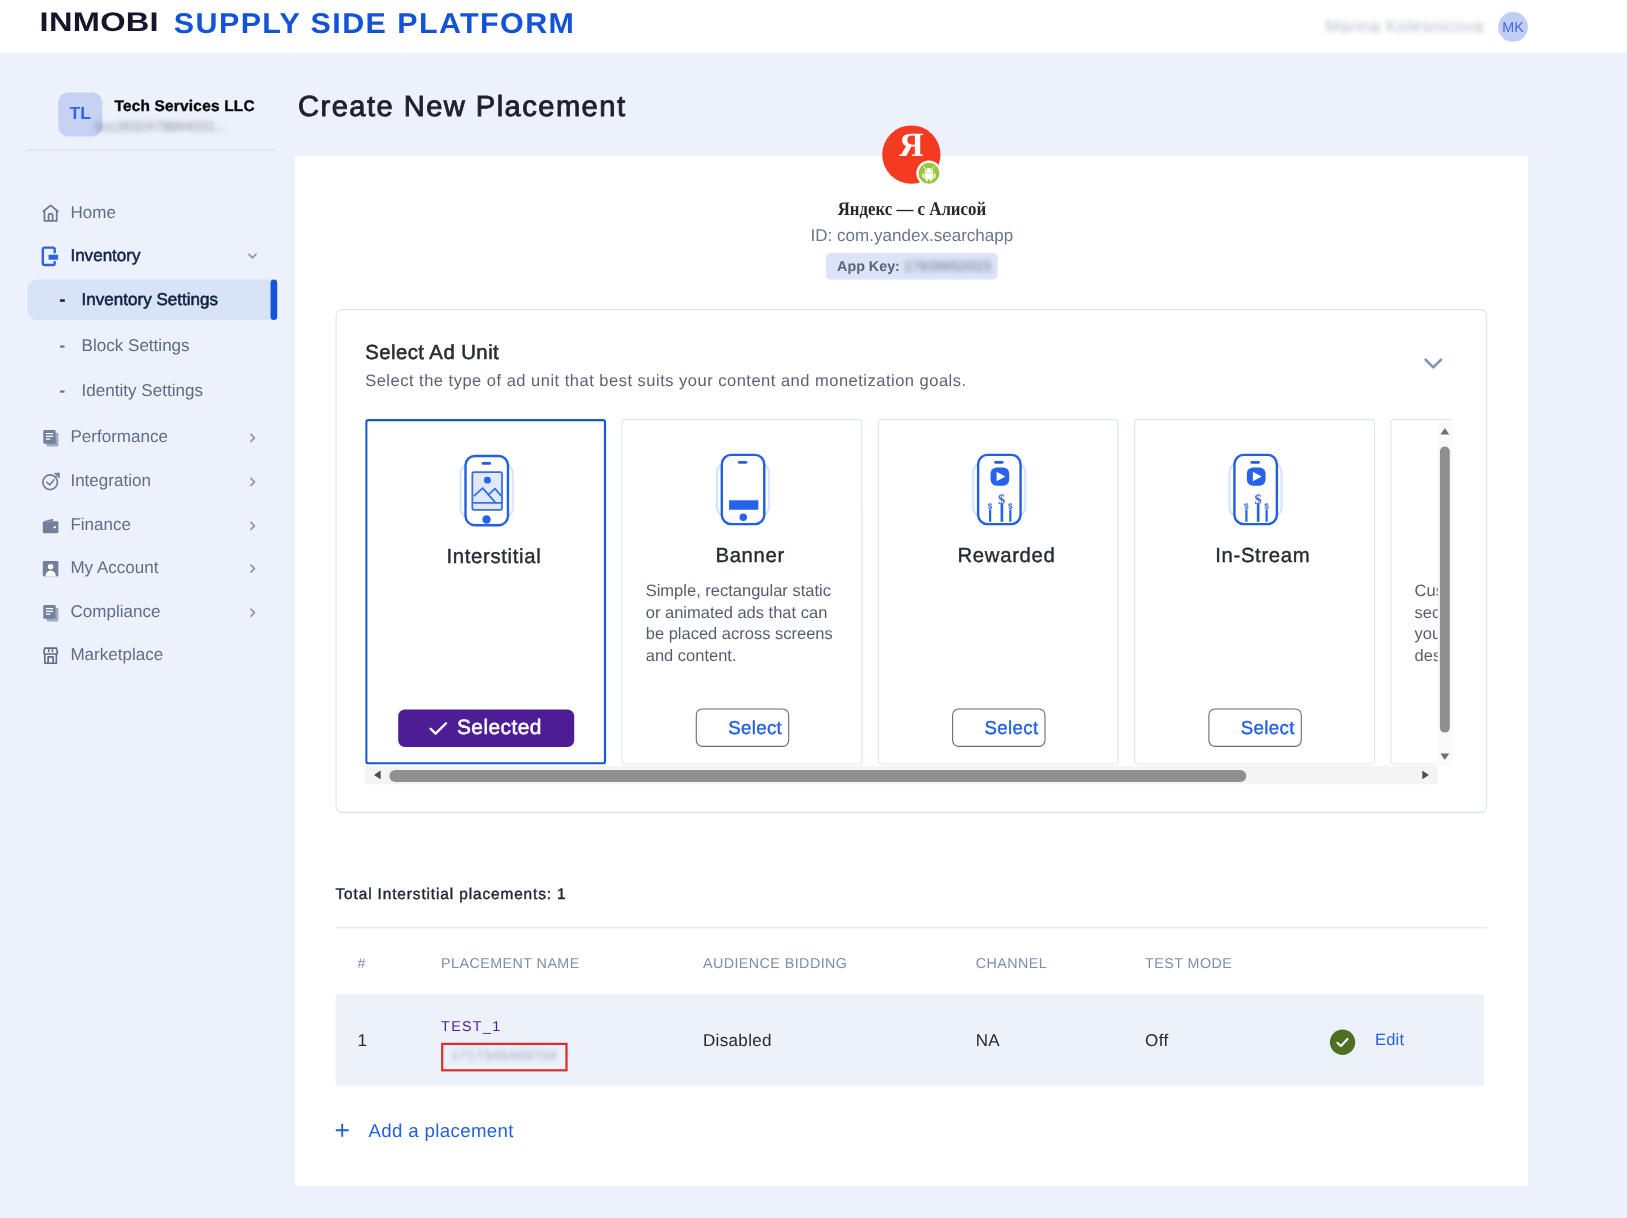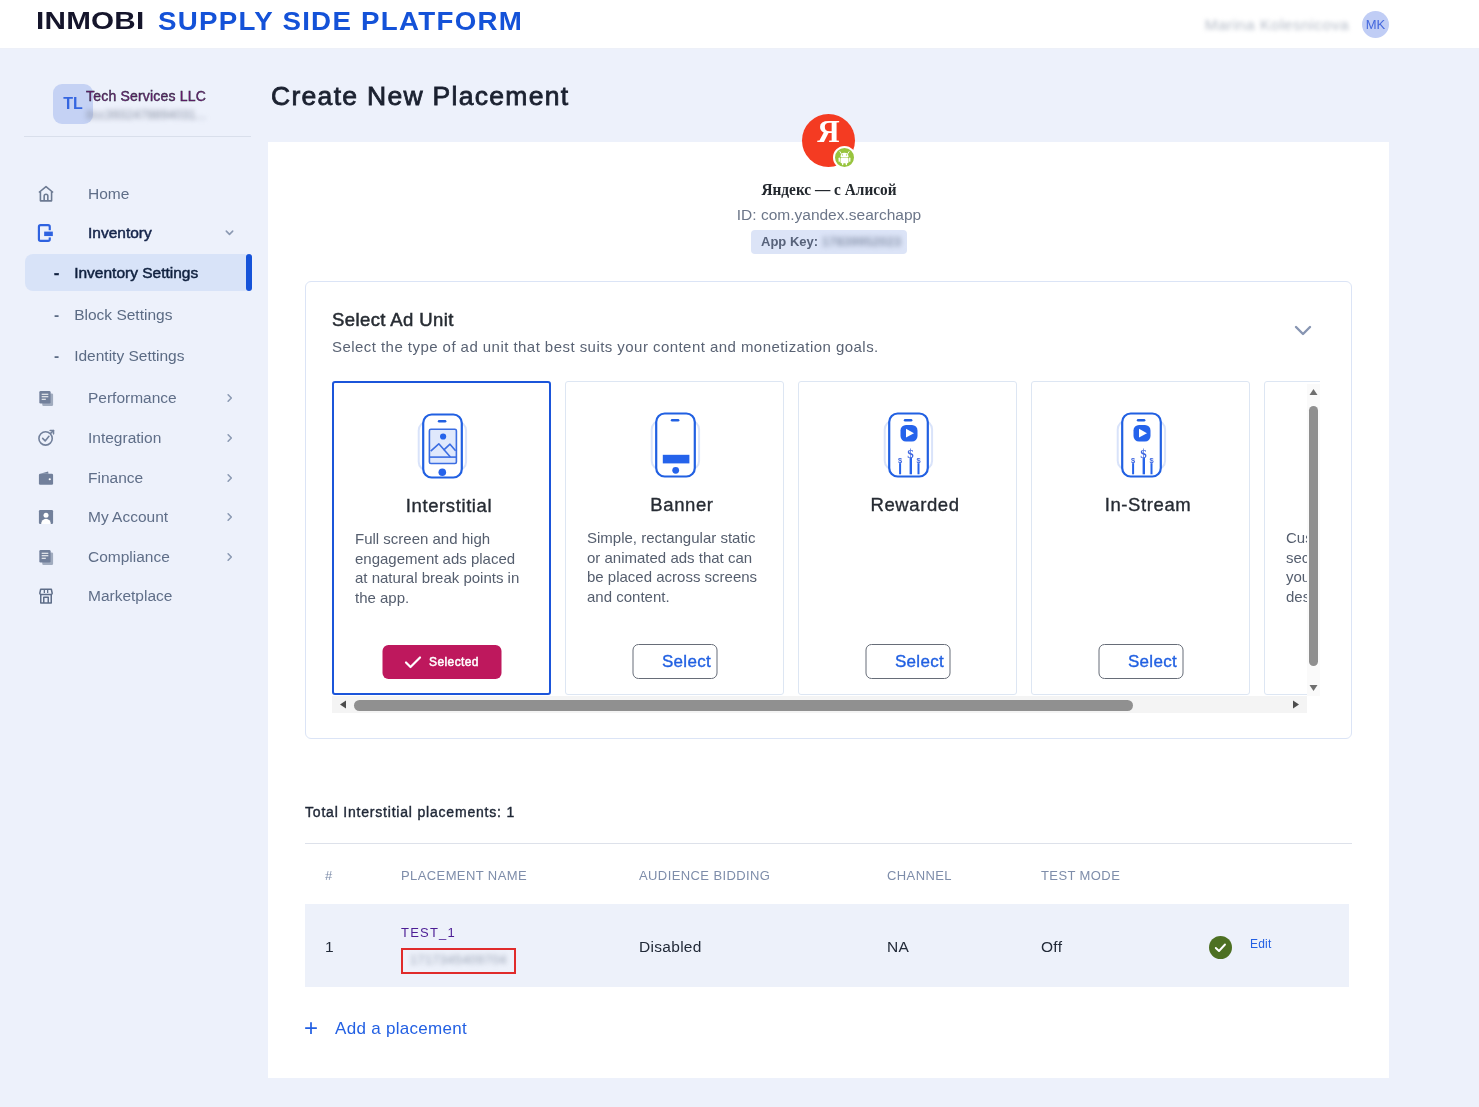--- a/index.html
+++ b/index.html
@@ -9,27 +9,27 @@
   
   #topbar { position:absolute; left:0; top:0; width:1479px; height:49px; background:#fff; border-bottom:1px solid #edf0f8; }
   #logo { position:absolute; left:0; top:0; width:600px; height:49px;text-align:right; }
   #logo .inm { position:absolute; left:36px; top:7px; color:#15152b; font-weight:700; font-size:24.5px; letter-spacing:0.2px; transform:scaleX(1.21); transform-origin:left top; }
   #logo .ssp { position:absolute; left:158px; top:6px; color:#1452d8; font-weight:700; font-size:26px; letter-spacing:1.2px; transform:scaleX(1.065); transform-origin:left top; white-space:nowrap; }
   #uname { position:absolute; right:130px; top:16px; font-size:15.5px; color:#b3bac6; filter:blur(2.2px); font-weight:400; letter-spacing:0.5px; }
   #uavatar { position:absolute; left:1362px; top:11px; width:27px; height:27px; border-radius:50%; background:#c0cdf5; color:#4468dd; font-size:13px; font-weight:400; display:flex; align-items:center; justify-content:center; }
 
   
   #acc-avatar { position:absolute; left:34px; top:84px; width:40px; height:40px; border-radius:9px; background:#c5d2f4; color:#3566e0; font-size:16px; font-weight:600; display:flex; align-items:center; justify-content:center;margin-left:19px; }
-  #acc-name { position:absolute; left:86px; top:88px; font-size:14px; color:#701a75; font-weight:400; -webkit-text-stroke:0.4px #212b36; letter-spacing:0.2px; }
+  #acc-name { position:absolute; left:104px; top:88px; font-size:14px; color:#000000; font-weight:700; -webkit-text-stroke:0.4px #212b36; letter-spacing:0.2px; }
   #acc-id { position:absolute; left:86px; top:108px; font-size:12.5px; color:#8b93a5; filter:blur(2.6px); }
   #acc-div { position:absolute; left:24px; top:136px; width:227px; height:1px; background:#d9dfeb; }
 
   .mi { position:absolute; left:0; width:255px; height:30px; }
   .mi .ic { position:absolute; left:36px; top:50%; transform:translateY(-50%); width:20px; height:20px; }
-  .mi .tx { position:absolute; left:64px; top:50%; transform:translateY(-50%); font-size:15.5px; color:#5f6e88; white-space:nowrap;margin-left:24px; }
+  .mi .tx { position:absolute; left:64px; top:50%; transform:translateY(-50%); font-size:15.5px; color:#5f6e88; white-space:nowrap; }
   .mi .chev { position:absolute; left:224px; top:50%; transform:translateY(-50%); width:11px; height:11px; }
   .sub { position:absolute; left:54px; font-size:15.5px; color:#5b6b84; }
   .sub .dash { font-weight:700; margin-right:15px; }
   #hl { position:absolute; left:25px; top:254px; width:227px; height:37px; background:#d8e3f8; border-radius:8px; }
   #hl .bar { position:absolute; right:0; top:0; width:6px; height:37px; background:#1653d9; border-radius:4px; }
 
   
   #title { position:absolute; left:271px; top:81px; font-size:26.5px; font-weight:400; -webkit-text-stroke:0.8px #1b2130; color:#1b2130; letter-spacing:1.3px; }
   #panel { position:absolute; left:268px; top:142px; width:1121px; height:936px; background:#fff; }
 
@@ -46,40 +46,40 @@
   #adt { position:absolute; left:332px; top:309px; font-size:18.5px; font-weight:400; -webkit-text-stroke:0.5px #272c33; color:#272c33; letter-spacing:0.4px; }
   #ads { position:absolute; left:332px; top:338px; font-size:15px; color:#5a6374; letter-spacing:0.45px; }
   #adchev { position:absolute; left:1294px; top:324px; width:18px; height:14px; }
 
   #cardsclip { position:absolute; left:332px; top:381px; width:988px; height:314px; overflow:hidden; }
   .unit { position:absolute; top:0; width:219px; height:314px; background:#fff; border:1px solid #dde6f3; border-radius:3px; }
   .unit.sel { border:2px solid #1b55da; }
   .unit .uicon { position:absolute; left:0; top:26px; width:100%; height:72px; display:flex; justify-content:center; }
   .unit .ut { position:absolute; left:0; top:112px; width:100%; text-align:center; font-size:18.5px; font-weight:400; color:#262b33; letter-spacing:0.6px;padding-left:15px; -webkit-text-stroke:0.35px #262b33; }
   .unit .ud { position:absolute; left:21px; top:146px; font-size:15px; color:#555e6e; line-height:19.7px; white-space:nowrap; }
-  .btn-sel { position:absolute; left:50%; transform:translateX(-50%); top:262px; width:119px; height:34px; background:#be185d; border-radius:6px; color:#fff; font-size:12px; font-weight:400; -webkit-text-stroke:0.5px #fff; letter-spacing:0.4px; display:flex; align-items:center; justify-content:center; gap:8px; }
+  .btn-sel { position:absolute; left:50%; transform:translateX(-50%); top:262px; width:160px; height:34px; background:#4c1d95; border-radius:6px; color:#fff; font-size:19px; font-weight:400; -webkit-text-stroke:0.5px #fff; letter-spacing:0.4px; display:flex; align-items:center; justify-content:center; gap:8px; }
   .btn-pick { position:absolute; left:50%; transform:translateX(-50%); top:262px; width:85px; height:35px; background:#fff; border:1px solid #676d78; border-radius:6px; color:#2160e2; font-size:17px; font-weight:400; letter-spacing:0.3px; -webkit-text-stroke:0.35px #2160e2; display:flex; align-items:center; justify-content:center;padding-left:24px; }
 
   
   #hsb { position:absolute; left:332px; top:696px; width:975px; height:17px; background:#f4f4f4; }
   #hsb .thumb { position:absolute; left:22px; top:4px; width:779px; height:11px; background:#909090; border-radius:6px; }
   #vsb { position:absolute; left:1307px; top:384px; width:13px; height:312px; background:#fafafa; }
   #vsb .thumb { position:absolute; left:2px; top:22px; width:9px; height:260px; background:#8f8f8f; border-radius:5px; }
 
   
   #tot { position:absolute; left:305px; top:804px; font-size:14px; font-weight:400; -webkit-text-stroke:0.4px #1f2736; color:#1f2736; letter-spacing:0.8px; }
   #tdiv { position:absolute; left:305px; top:843px; width:1047px; height:1px; background:#dde1ea; }
   .th { position:absolute; top:868px; font-size:13px; color:#7e8daa; letter-spacing:0.4px; font-weight:400; }
   #row { position:absolute; left:305px; top:904px; width:1044px; height:83px; background:#edf1fa; }
   .td { position:absolute; font-size:15.5px; color:#222a38; font-weight:400; letter-spacing:0.3px; }
   #pname { position:absolute; left:401px; top:925px; font-size:13px; font-weight:400; color:#4c1d95; letter-spacing:1.2px; }
   #pid { position:absolute; left:401px; top:948px; width:115px; height:26px; border:2.5px solid #e02b2b; font-size:12.5px; color:#98a2b4; line-height:21px; padding-left:7px; letter-spacing:0.5px; }
   #pid span { filter:blur(2.4px); }
   #gcheck { position:absolute; left:1209px; top:936px; width:23px; height:23px; border-radius:50%; background:#4d7022; }
-  #edit { position:absolute; left:1250px; top:937px; font-size:12px; font-weight:400; color:#2360e3; letter-spacing:0.2px; }
+  #edit { position:absolute; left:1250px; top:937px; font-size:15px; font-weight:400; color:#2360e3; letter-spacing:0.2px; }
   #addp { position:absolute; left:335px; top:1019px; font-size:17px; font-weight:400; color:#2360e3; letter-spacing:0.3px; }
   #addplus { position:absolute; left:304px; top:1014px; font-size:24px; font-weight:400; color:#2360e3; }
 </style>
 </head>
 <body>
   <div id="topbar">
     <div id="logo">
       <span class="inm">INMOBI</span>
       <span class="ssp">SUPPLY SIDE PLATFORM</span>
     </div>
@@ -219,21 +219,20 @@
         <rect x="38.8" y="11" width="8.6" height="2.6" rx="1.3" fill="#2160e2"></rect>
         <rect x="30.4" y="20.2" width="27" height="34.3" rx="1.5" fill="#dfe8fc" stroke="#3b6de2" stroke-width="1.6"></rect>
         <circle cx="44.1" cy="27.5" r="3.1" fill="#2563eb"></circle>
         <path d="M31.7 42.1 L39.8 34.8 L51.4 48.0" fill="none" stroke="#3b6de2" stroke-width="1.6" stroke-linejoin="round"></path>
         <path d="M44.6 41.2 L51 35.2 L56.6 41.8" fill="none" stroke="#3b6de2" stroke-width="1.6" stroke-linejoin="round"></path>
         <line x1="30.4" y1="48.1" x2="57.4" y2="48.1" stroke="#3b6de2" stroke-width="1.6"></line>
         <circle cx="43.3" cy="63.3" r="3.8" fill="#2563eb"></circle>
       </svg>
       </div>
       <div class="ut">Interstitial</div>
-      <div class="ud">Full screen and high<br>engagement ads placed<br>at natural break points in<br>the app.</div>
       <div class="btn-sel"><svg width="17" height="13" viewBox="0 0 17 13">
           <path d="M1.5 6.5 L6 11 L15.5 1.5" fill="none" stroke="#fff" stroke-width="2.2" stroke-linecap="round" stroke-linejoin="round"></path>
         </svg>Selected</div>
     </div>
     <div class="unit" style="left:233px">
       <div class="uicon">
         <svg width="86" height="72" viewBox="0 0 86 72">
         <rect x="19.7" y="12.5" width="38" height="49.3" rx="9" fill="none" stroke="#d9e3fa" stroke-width="2"></rect>
         <rect x="29" y="12.5" width="38.1" height="49.3" rx="9" fill="none" stroke="#d9e3fa" stroke-width="2"></rect>
         <rect x="24.2" y="5.5" width="38.6" height="63" rx="8.5" fill="#fff" stroke="#2160e2" stroke-width="2.2"></rect>

